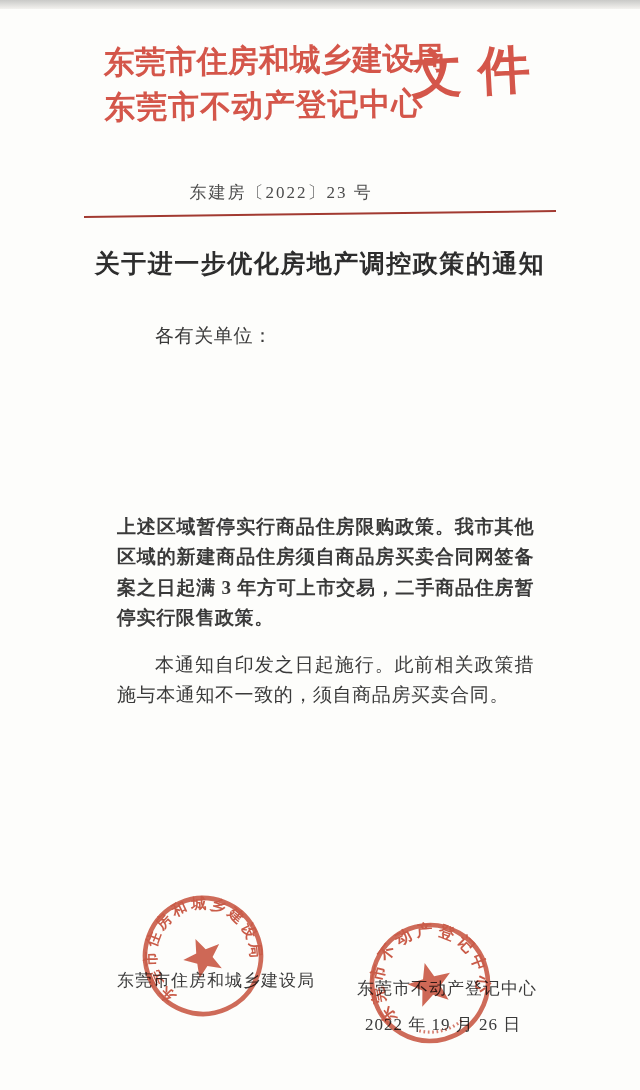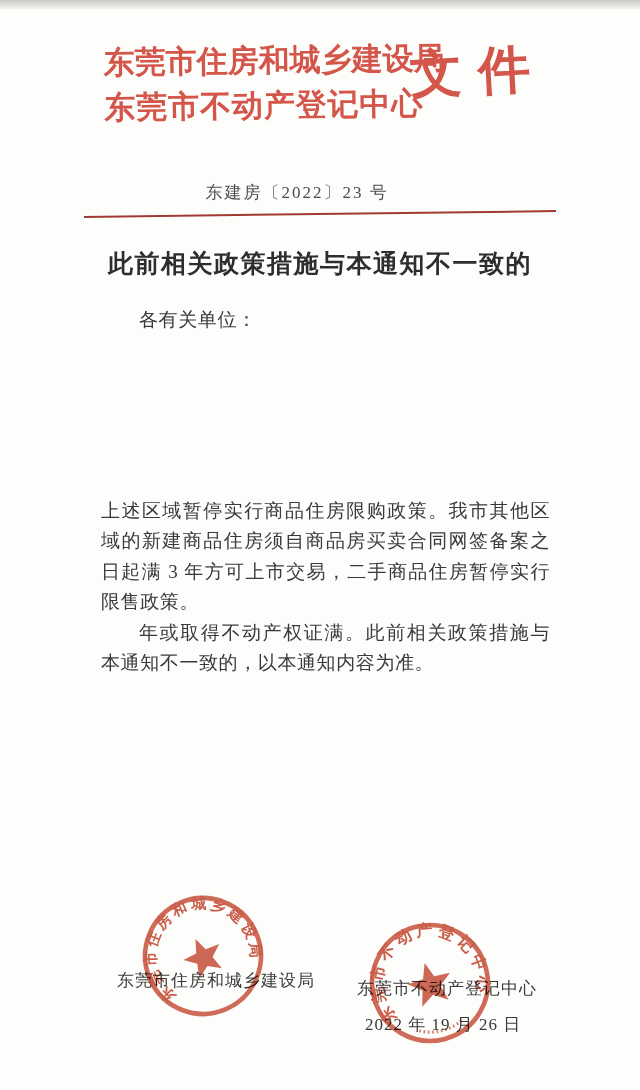--- a/index.html
+++ b/index.html
@@ -27,43 +27,43 @@
     white-space:nowrap;letter-spacing:0;
   }
   .doc-type{
     position:absolute;left:410px;top:42px;
     color:#d4564a;font-weight:bold;
     font-size:52px;letter-spacing:16px;line-height:60px;
     transform:rotate(-3deg);
     white-space:nowrap;
   }
   .doc-number{
-    position:absolute;left:16px;top:181px;width:562px;
+    position:absolute;left:0;top:181px;width:562px;
     text-align:center;
     font-size:17px;letter-spacing:2px;color:#4c4c4c;
   }
   .red-rule{
     position:absolute;left:84px;top:213px;width:472px;height:2px;
     background:#a23a31;
     transform:rotate(-0.7deg);
   }
   .doc-title{
     position:absolute;left:0;top:247px;width:640px;
     text-align:center;
     font-size:25px;font-weight:bold;color:#2d2d2d;
     letter-spacing:1.5px;
   }
   .body-text{
     position:absolute;left:101px;top:305px;width:449px;
     font-size:19px;line-height:30.5px;color:#3a3a3a;
     text-align:justify;letter-spacing:0.6px;
   }
-  .body-text p{margin:0;text-indent:2em;}
+  .body-text p{margin:16px;text-indent:2em;}
   .body-text p.no-indent{text-indent:0;}
-  .body-text p.after-gap{margin-top:160px;}
+  .body-text p.after-gap{margin-top:160px;font-weight:bold;}
   .salutation{margin:0;text-indent:0;}
   
   .sign{
     position:absolute;color:#3a3a3a;
     font-size:17px;letter-spacing:1px;white-space:nowrap;
   }
   .sign-left{left:117px;top:969px;}
   .sign-right{left:357px;top:977px;}
   .sign-date{left:365px;top:1013px;}
   
@@ -83,26 +83,26 @@
 
   <div class="org-block">
     <div class="org-line">东莞市住房和城乡建设局</div>
     <div class="org-line">东莞市不动产登记中心</div>
   </div>
   <div class="doc-type">文件</div>
 
   <div class="doc-number">东建房〔2022〕23 号</div>
   <div class="red-rule"></div>
 
-  <div class="doc-title">此前相关政策措施与本通知不一致的</div>
+  <div class="doc-title">关于进一步优化房地产调控政策的通知</div>
 
   <div class="body-text">
     <p class="salutation">各有关单位：</p>
     <p class="no-indent after-gap">上述区域暂停实行商品住房限购政策。我市其他区域的新建商品住房须自商品房买卖合同网签备案之日起满 3 年方可上市交易，二手商品住房暂停实行限售政策。</p>
-    <p>年或取得不动产权证满。此前相关政策措施与本通知不一致的，以本通知内容为准。</p>
+    <p>本通知自印发之日起施行。此前相关政策措施与本通知不一致的，须自商品房买卖合同。</p>
   </div>
 
   <div class="sign sign-left">东莞市住房和城乡建设局</div>
   <div class="sign sign-right">东莞市不动产登记中心</div>
   <div class="sign sign-date">2022 年 19 月 26 日</div>
 
   <div class="seal seal-left">
     <svg viewBox="0 0 120 120">
       <circle cx="60" cy="60" r="56" fill="none" stroke="#c4452f" stroke-width="4.5" opacity="0.9"></circle>
       <polygon points="60,42 65,55.1 79,55.8 68.1,64.6 71.8,78.2 60,70.5 48.2,78.2 51.9,64.6 41,55.8 55,55.1" fill="#c4452f" opacity="0.92"></polygon>

